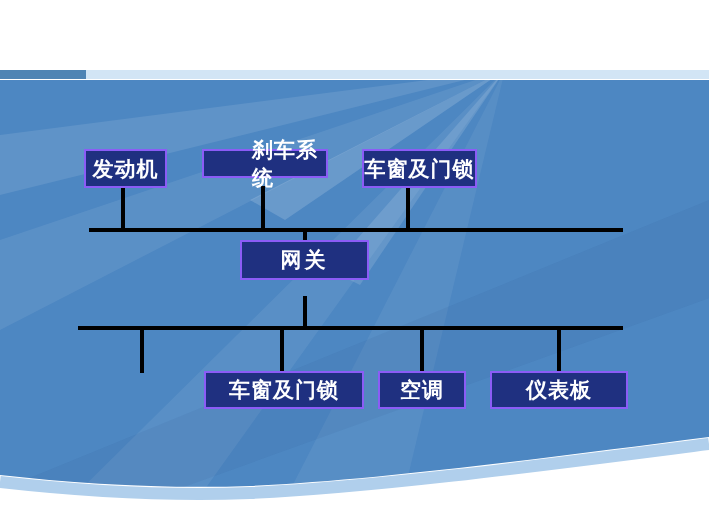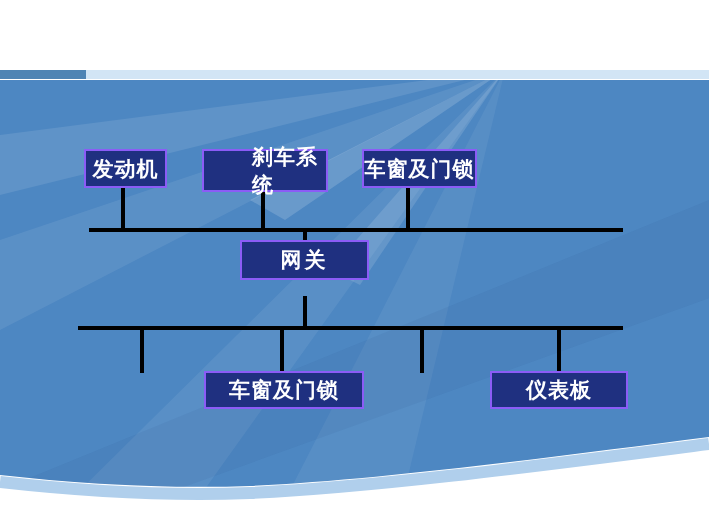--- a/index.html
+++ b/index.html
@@ -33,21 +33,21 @@
     color:#ffffff;
     font-weight:bold;
     font-size:21px;
     display:flex;align-items:center;justify-content:center;
     letter-spacing:1px;
     z-index:3;
   }
   .line{position:absolute;background:#000000;z-index:2;}
   
   .n-engine{left:84px;top:149px;width:83px;height:39px;}
-  .n-brake{left:202px;top:149px;width:126px;height:43px;padding-left:48px;}
+  .n-brake{left:202px;top:149px;width:126px;height:29px;padding-left:48px;}
   .n-powertrain{left:362px;top:149px;width:115px;height:39px;}
   .n-gateway{left:240px;top:240px;width:129px;height:40px;letter-spacing:3px;}
   .n-lights{left:98px;top:371px;width:88px;height:38px;}
   .n-windows{left:204px;top:371px;width:160px;height:38px;}
   .n-ac{left:378px;top:371px;width:88px;height:38px;}
   .n-dashboard{left:490px;top:371px;width:138px;height:38px;}
   
   .bus-top{left:89px;top:228px;width:534px;height:4px;}
   .bus-bottom{left:78px;top:326px;width:545px;height:4px;}
   .stem{width:4px;}
@@ -103,15 +103,16 @@
   <div class="line stem s-lights"></div>
   <div class="line stem s-windows"></div>
   <div class="line stem s-ac"></div>
   <div class="line stem s-dashboard"></div>
 
   <div class="node n-engine">发动机</div>
   <div class="node n-brake">刹车系统</div>
   <div class="node n-powertrain">车窗及门锁</div>
   <div class="node n-gateway">网关</div>
   <div class="node n-windows">车窗及门锁</div>
+  <div class="node n-ac">空调</div>
   <div class="node n-dashboard">仪表板</div>
 
 </div>
 
 </body></html>

